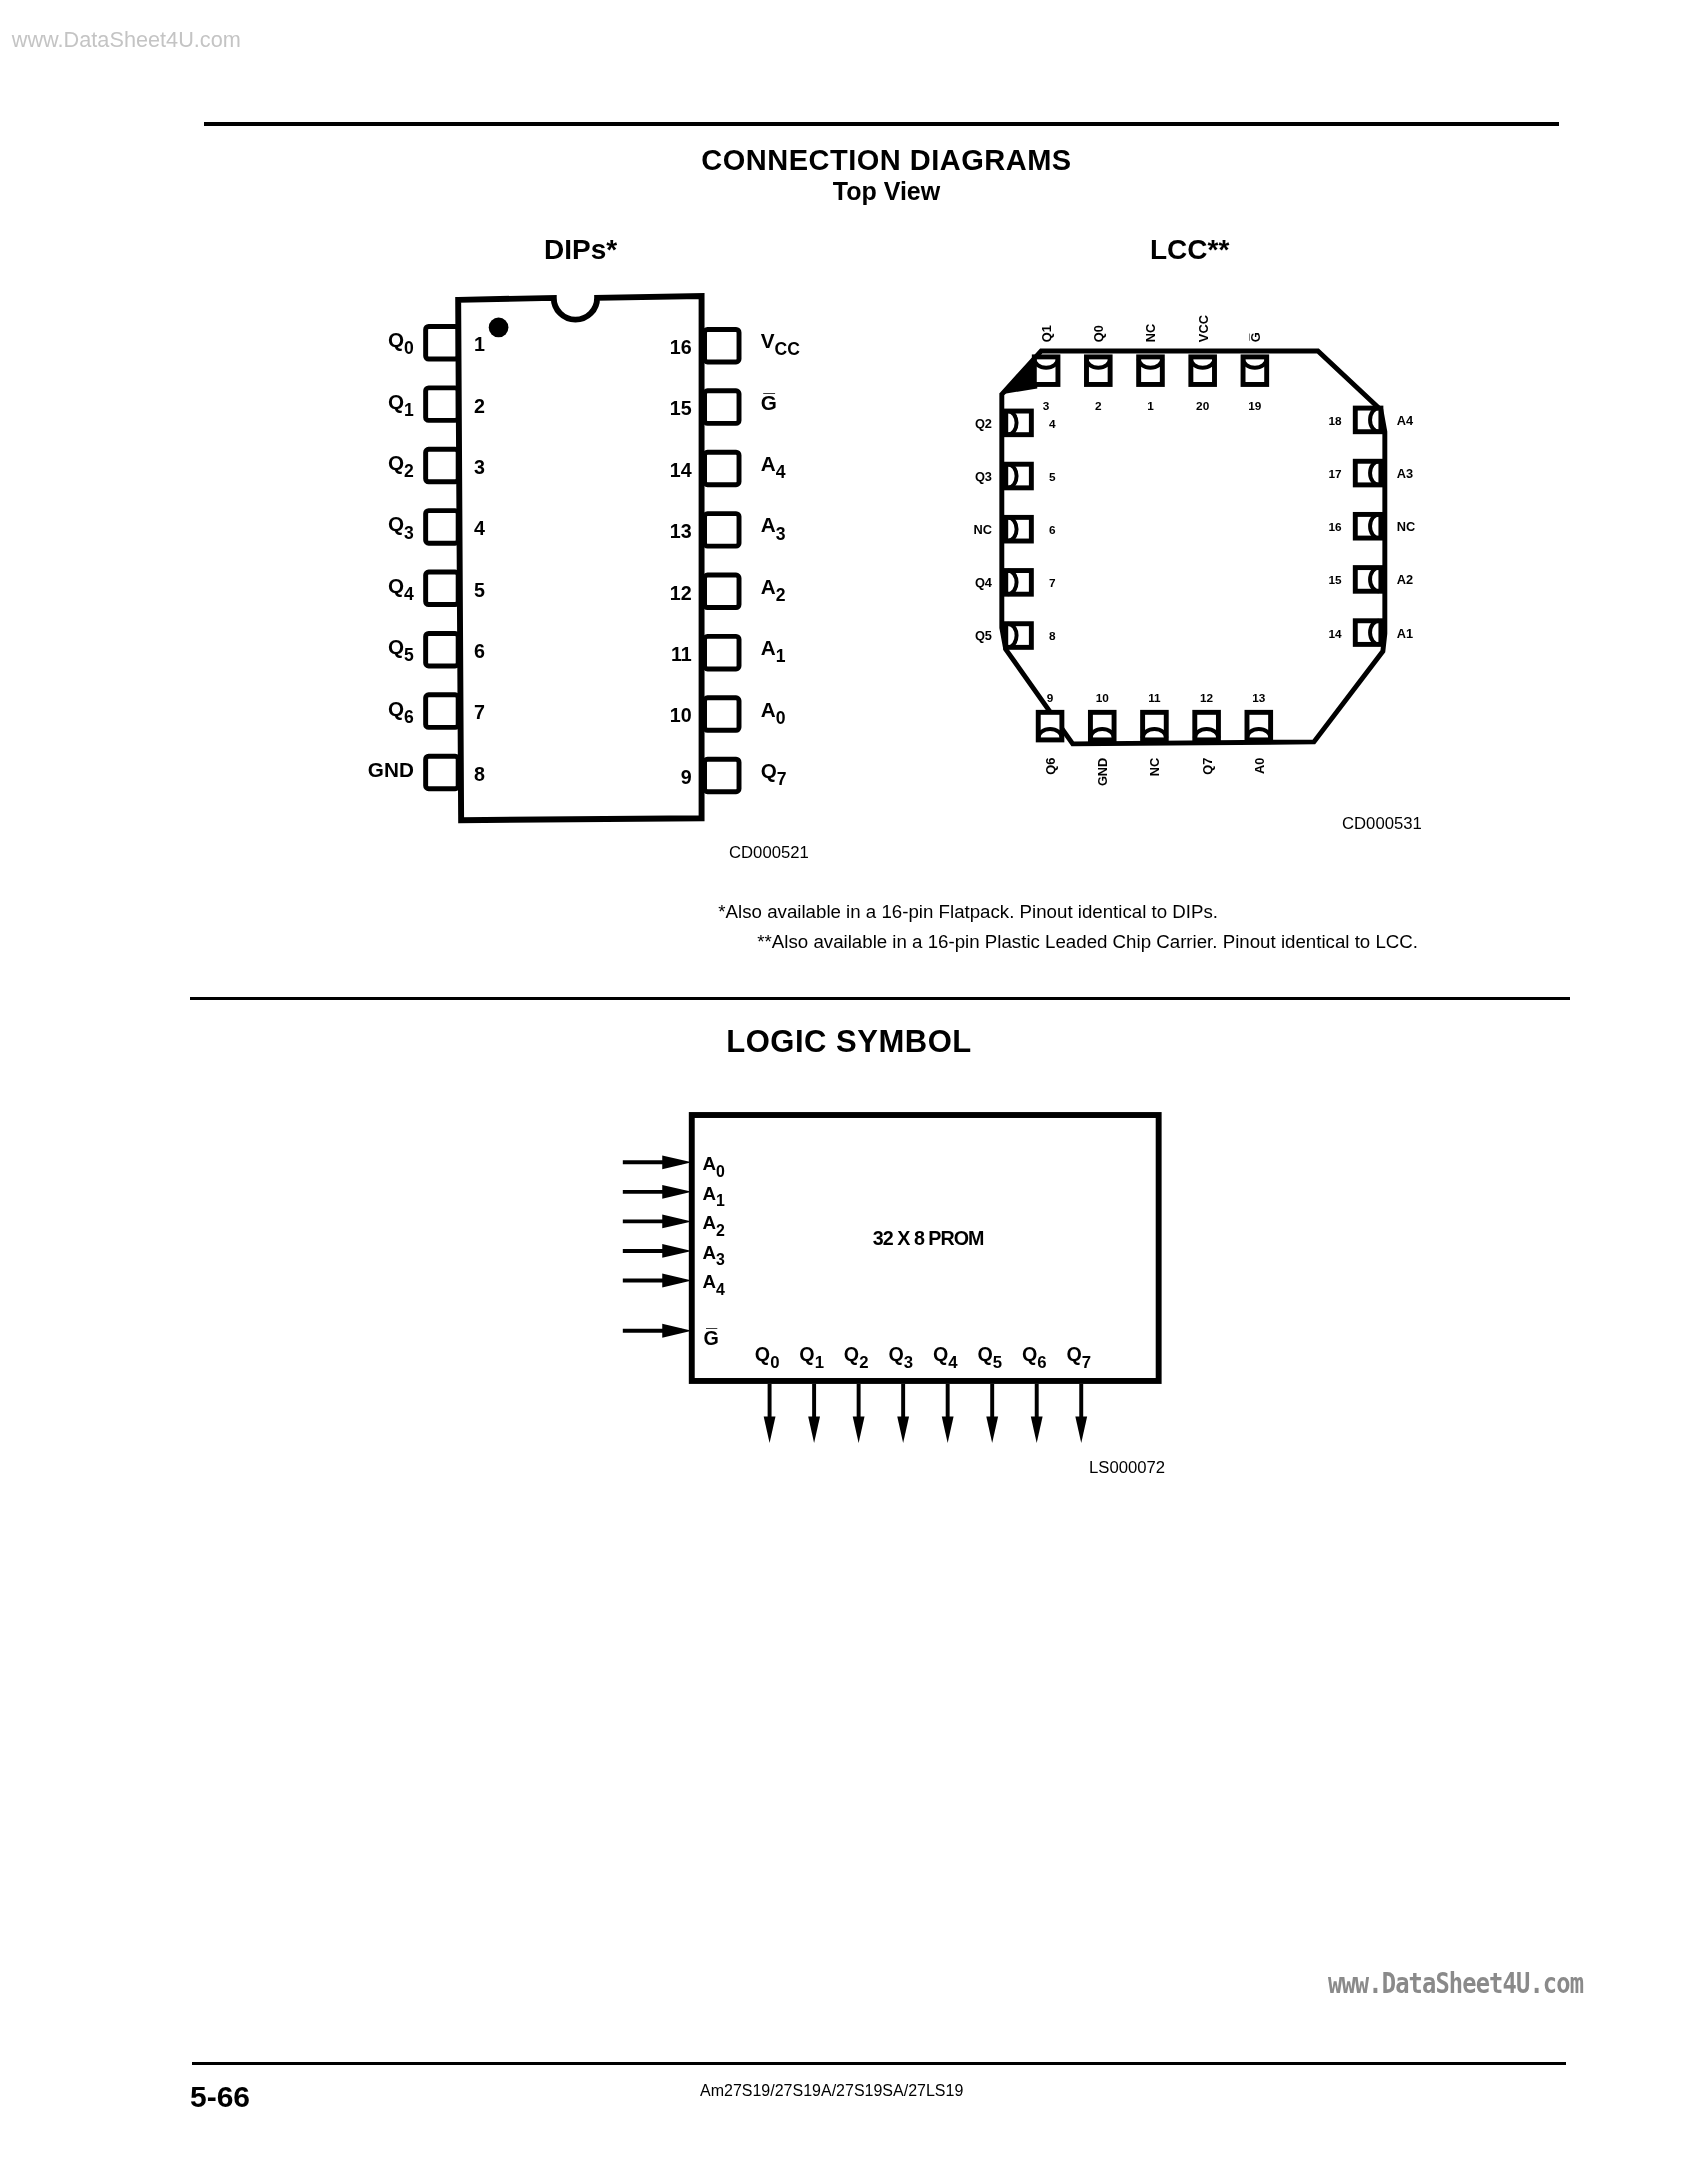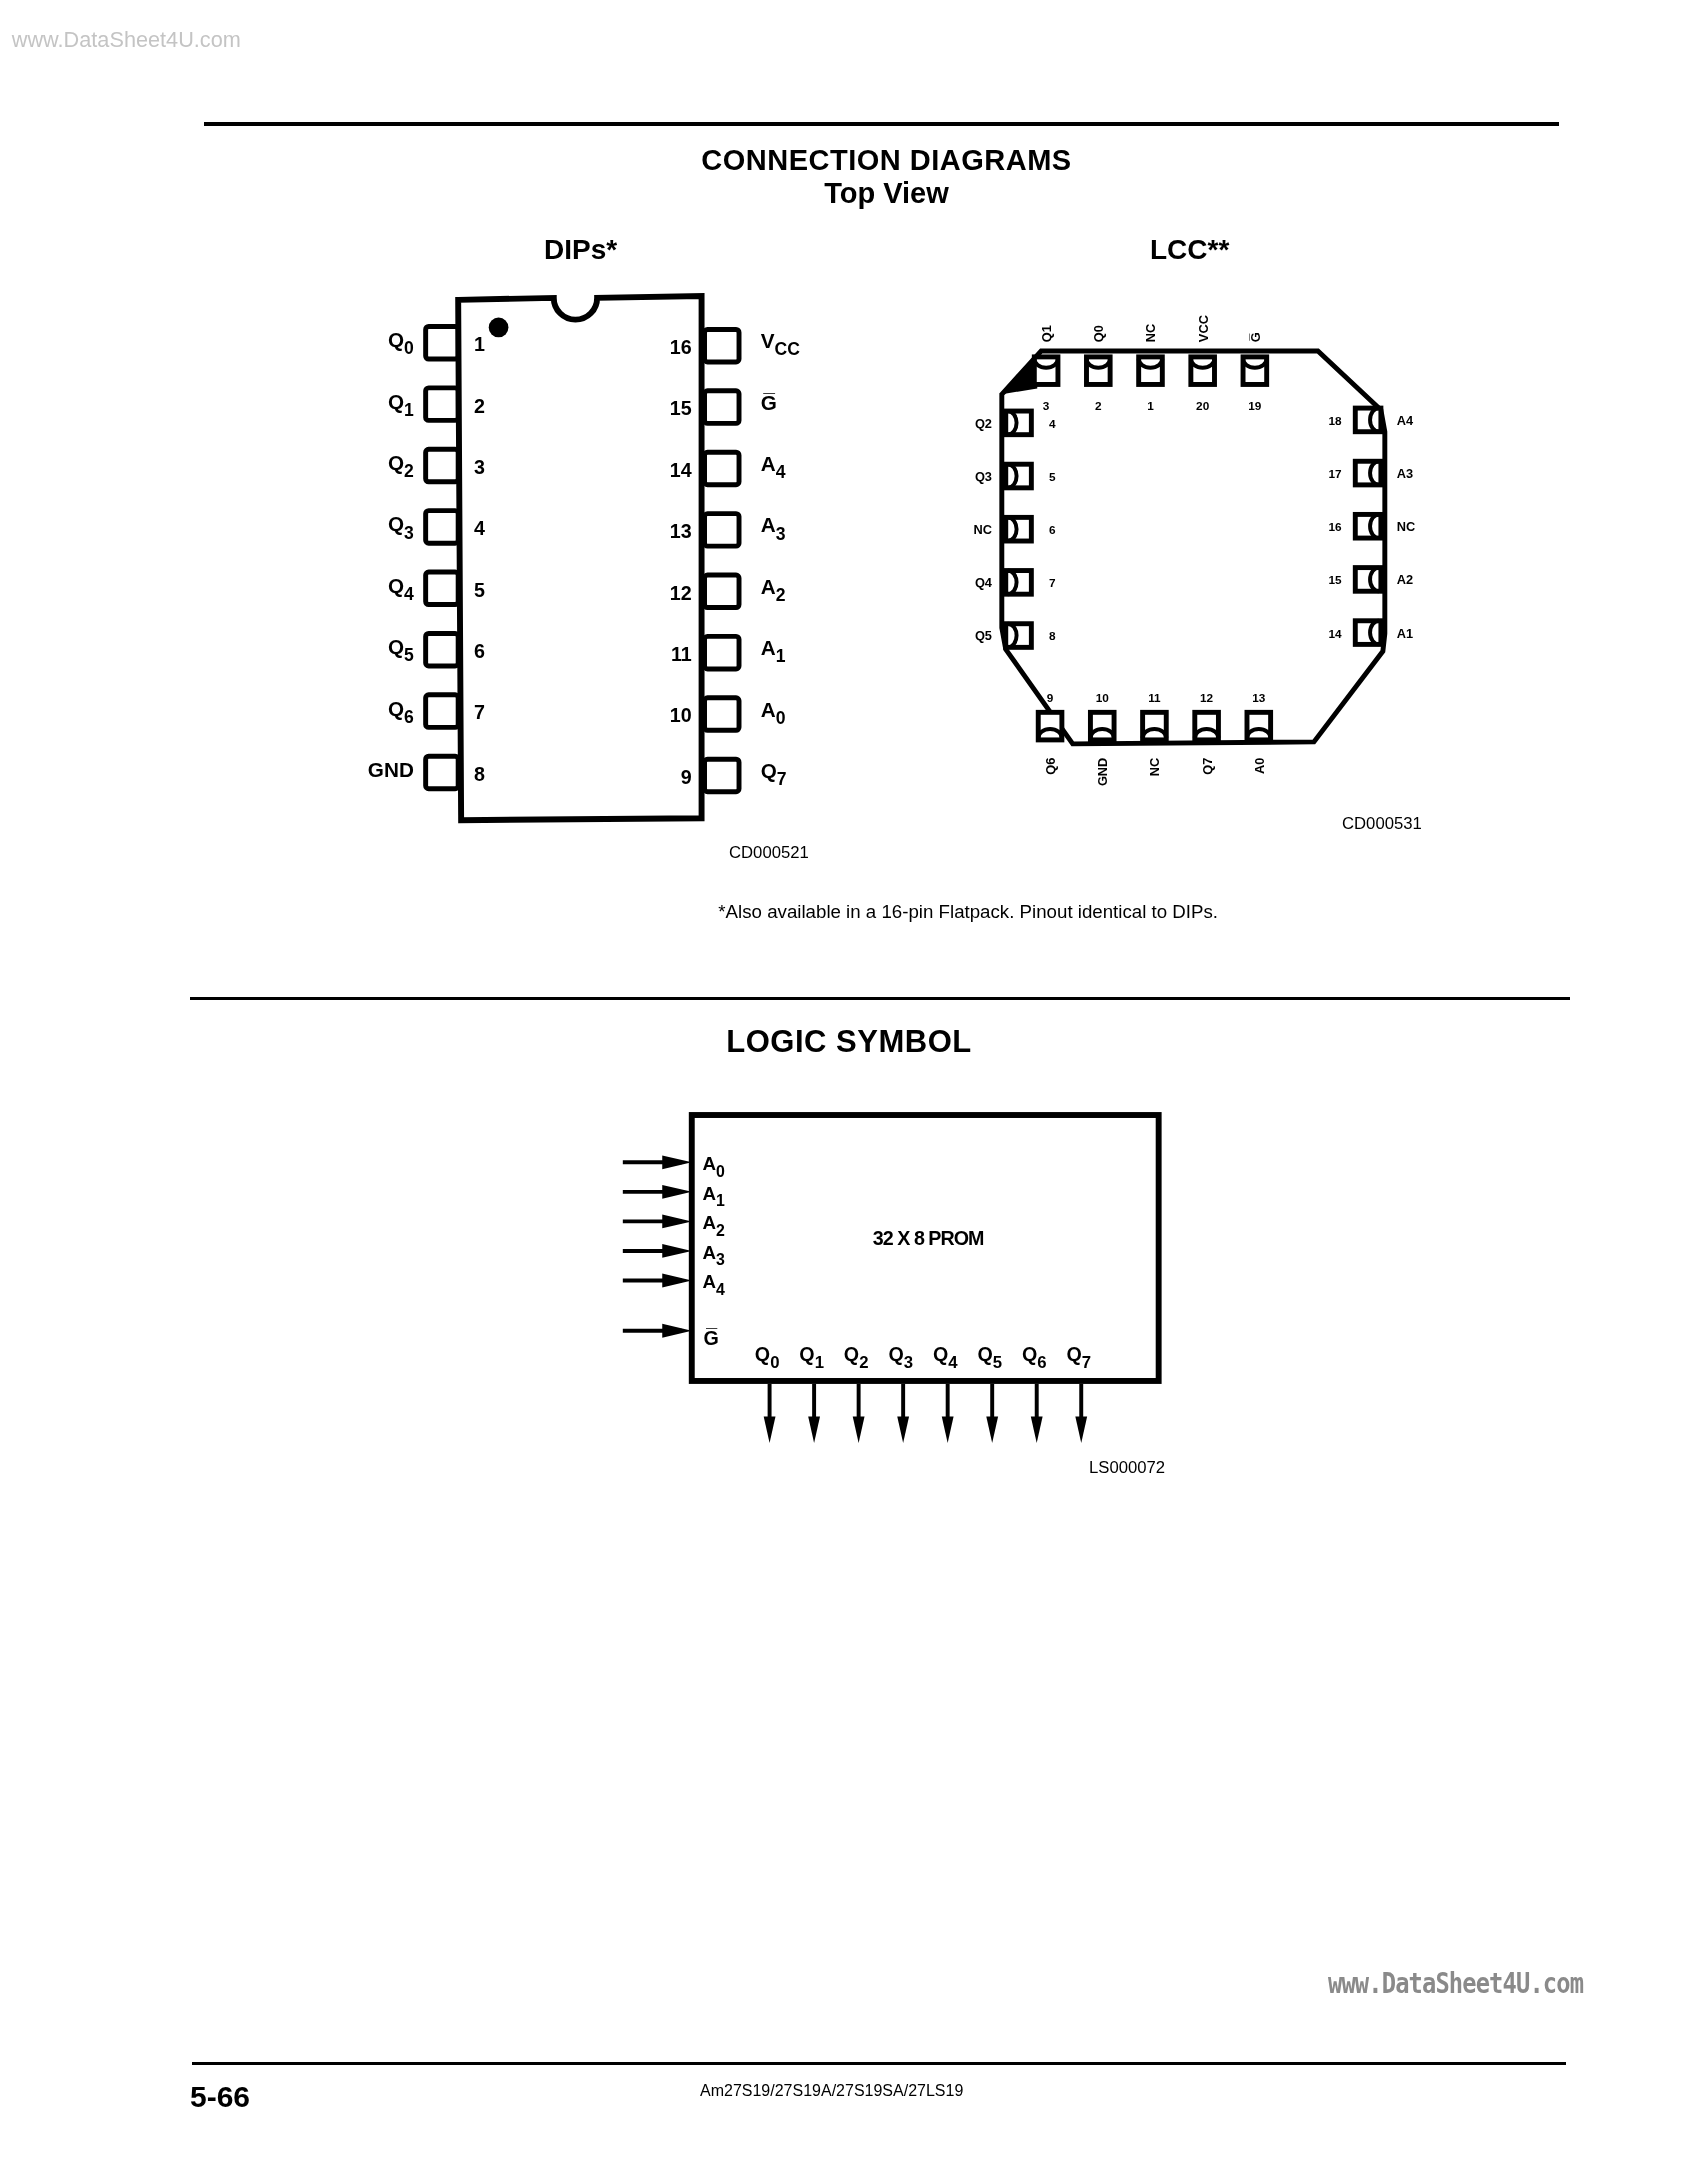--- a/index.html
+++ b/index.html
@@ -2,21 +2,21 @@
 <html><head>
 <meta charset="utf-8">
 <style>
   html, body { margin: 0; padding: 0; background: #ffffff; }
   body { width: 1707px; height: 2167px; position: relative; overflow: hidden; font-family: "Liberation Sans", sans-serif; color: #000; }
   .abs { position: absolute; }
   .wm-top { left: 11.8px; top: 26.6px; font-size: 21.7px; color: #c4c4c4; font-family: "Liberation Sans", sans-serif; }
   .wm-bottom { left: 1328px; top: 1967px; font-size: 27.6px; color: #8a8a8a; font-weight: bold; font-family: "DejaVu Sans Mono", monospace; letter-spacing: -1px; transform: scaleX(0.86); transform-origin: left top; }
   .rule { background: #000; }
   .h-title { font-weight: bold; font-size: 29px; text-align: center; letter-spacing: 0.5px; }
-  .h-sub { font-weight: bold; font-size: 29px; text-align: center; }
+  .h-sub { font-weight: bold; font-size: 25px; text-align: center; }
   .pkg-label { font-weight: bold; font-size: 28px; }
   .code { font-size: 16.7px; }
   .note { font-size: 18.7px; text-align: right; line-height: 29.6px; }
   .footer-page { font-weight: bold; font-size: 30px; }
   .footer-part { font-size: 16px; }
   svg text { font-family: "Liberation Sans", sans-serif; font-weight: bold; fill: #000; }
 </style>
 </head>
 <body>
 
@@ -174,20 +174,21 @@
       <rect x="436" y="340" width="26" height="24" fill="#fff" stroke="#000" stroke-width="5"></rect>
       <path d="M460 340 A9 12 0 0 0 460 364" fill="none" stroke="#000" stroke-width="4"></path>
       <text x="422" y="357" font-size="12" text-anchor="end">14</text>
       <text x="478" y="357" font-size="13">A1</text>
     </g>
 </svg>
 <div class="abs code" style="left:1342px; top:814px;">CD000531</div>
 
 <div class="abs note" style="left:512px; top:897px; width:906px;">
   <div style="padding-right:200px;">*Also available in a 16-pin Flatpack. Pinout identical to DIPs.</div>
+  <div>**Also available in a 16-pin Plastic Leaded Chip Carrier. Pinout identical to LCC.</div>
 </div>
 
 <div class="abs rule" style="left:190px; top:997px; width:1380px; height:3px;"></div>
 
 <div class="abs h-title" style="left:652px; top:1024px; width:394px; font-size:31px;">LOGIC SYMBOL</div>
 
 <svg class="abs" style="left:611px; top:1103px;" width="591" height="355" viewBox="0 0 600 360">
   <rect x="82" y="12" width="474" height="270" fill="none" stroke="#000" stroke-width="6"></rect>
   <text id="prom-label" x="322" y="144" text-anchor="middle" font-size="20" style="letter-spacing:-1px;">32 X 8 PROM</text>
   <g id="logic-inputs">

